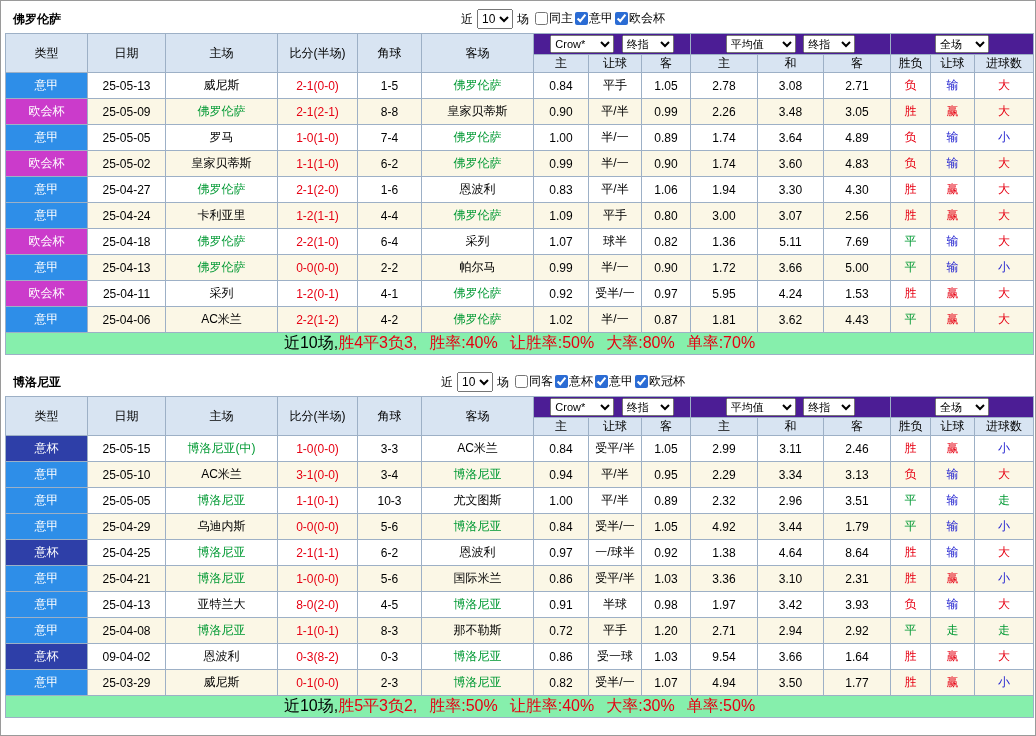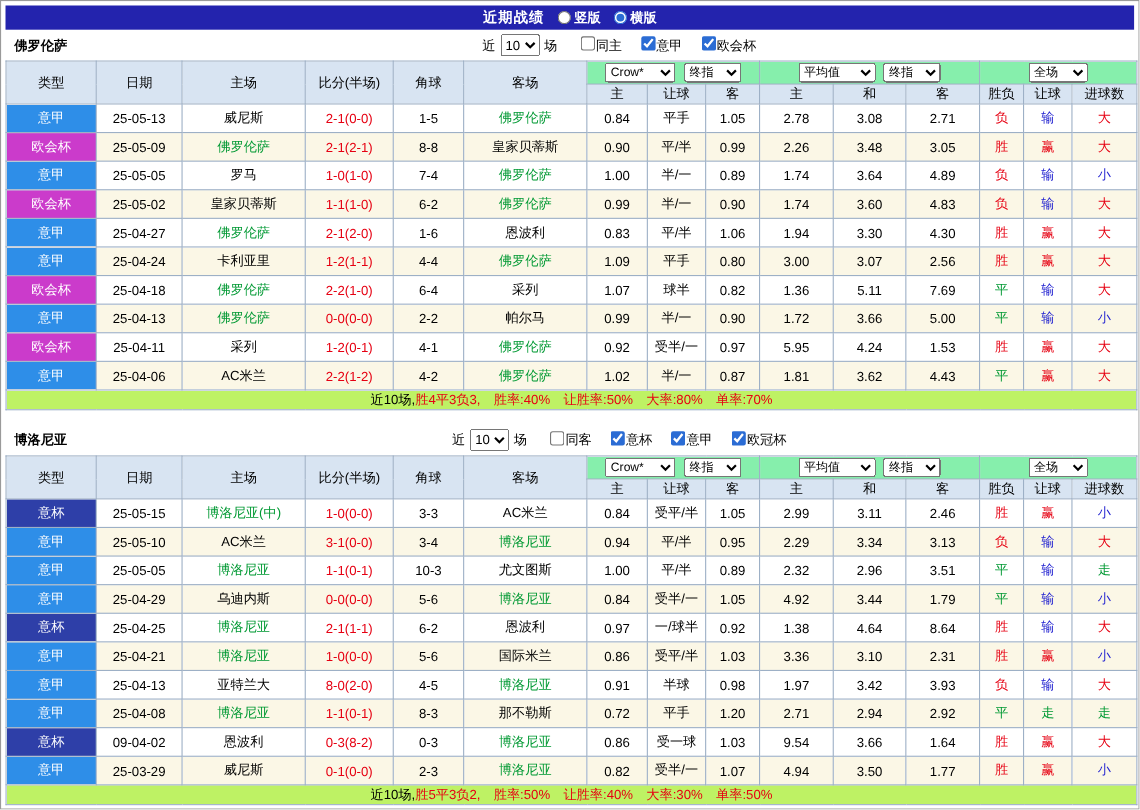--- a/index.html
+++ b/index.html
@@ -7,51 +7,40 @@
   .titlebar{height:22px;background:#2323ad;color:#fff;display:flex;align-items:center;justify-content:center;gap:12px;font-size:13px;}
   .titlebar .title{font-weight:bold;letter-spacing:1px;}
   .radio-opt{display:inline-flex;align-items:center;gap:3px;font-size:12px;font-weight:bold;cursor:pointer;}
   .radio-opt input{margin:0;accent-color:#2b6cd4;width:12px;height:12px;}
   .section{margin-top:0;}
   .section.second{margin-top:13px;}
   .filterbar{position:relative;height:28px;display:flex;align-items:center;justify-content:center;font-size:12px;}
   .team-name{position:absolute;left:8px;font-weight:bold;color:#000;font-size:12px;}
   .filters{display:inline-flex;align-items:center;gap:4px;transform:translateX(45px);}
   .filters select{font-size:12px;height:20px;}
-  .cb{display:inline-flex;align-items:flex-start;gap:1px;margin-left:17px;cursor:pointer;}
+  .cb{display:inline-flex;align-items:center;gap:1px;margin-left:2px;cursor:pointer;}
   .cb input{margin:0;accent-color:#2b6cd4;width:13px;height:13px;}
   table{border-collapse:collapse;table-layout:fixed;width:1028px;}
   td{border:1px solid #9db0c6;text-align:center;padding:0;font-size:12px;height:25px;white-space:nowrap;overflow:hidden;color:#000;}
   .hdr-top td.hmain{background:#d8e4f2;}
-  .ddcell{background:#86efac;height:20px;}
+  .ddcell{background:#4c1d95;height:20px;}
   .ddcell select{font-size:11px;height:18px;margin:0 2px;}
   .dd-book{width:64px;} .dd-time{width:52px;} .dd-euro{width:70px;} .dd-scope{width:54px;}
   .hdr-sub td{background:#d8e4f2;height:16px;}
   tr.alt td{background:#fbf7e6;}
   td.league{color:#fff;}
   .c-red{color:#e60012;} .c-blue{color:#2222d0;} .c-green{color:#009933;}
-  .summary td{height:17px;border:1px solid #9db0c6;background:#bef264;font-size:12px;}
+  .summary td{height:17px;border:1px solid #9db0c6;background:#86efac;font-size:16px;}
   .summary .stat{margin-left:12px;}
 </style>
 </head>
 <body>
 
 <div class="page">
 
-  <div class="titlebar">
-    <span class="title">近期战绩</span>
-    <label class="radio-opt">
-      <input type="radio" name="layout" style="">
-      <span>竖版</span>
-    </label>
-    <label class="radio-opt">
-      <input type="radio" name="layout" checked="" style="">
-      <span>横版</span>
-    </label>
-  </div>
 
   <div class="section">
     <div class="filterbar">
       <span class="team-name">佛罗伦萨</span>
       <div class="filters">
         <span>近</span>
         <select><option>10</option></select>
         <span>场</span>
         <span class="checkbox-group"><label class="cb">
               <input type="checkbox" style="">

